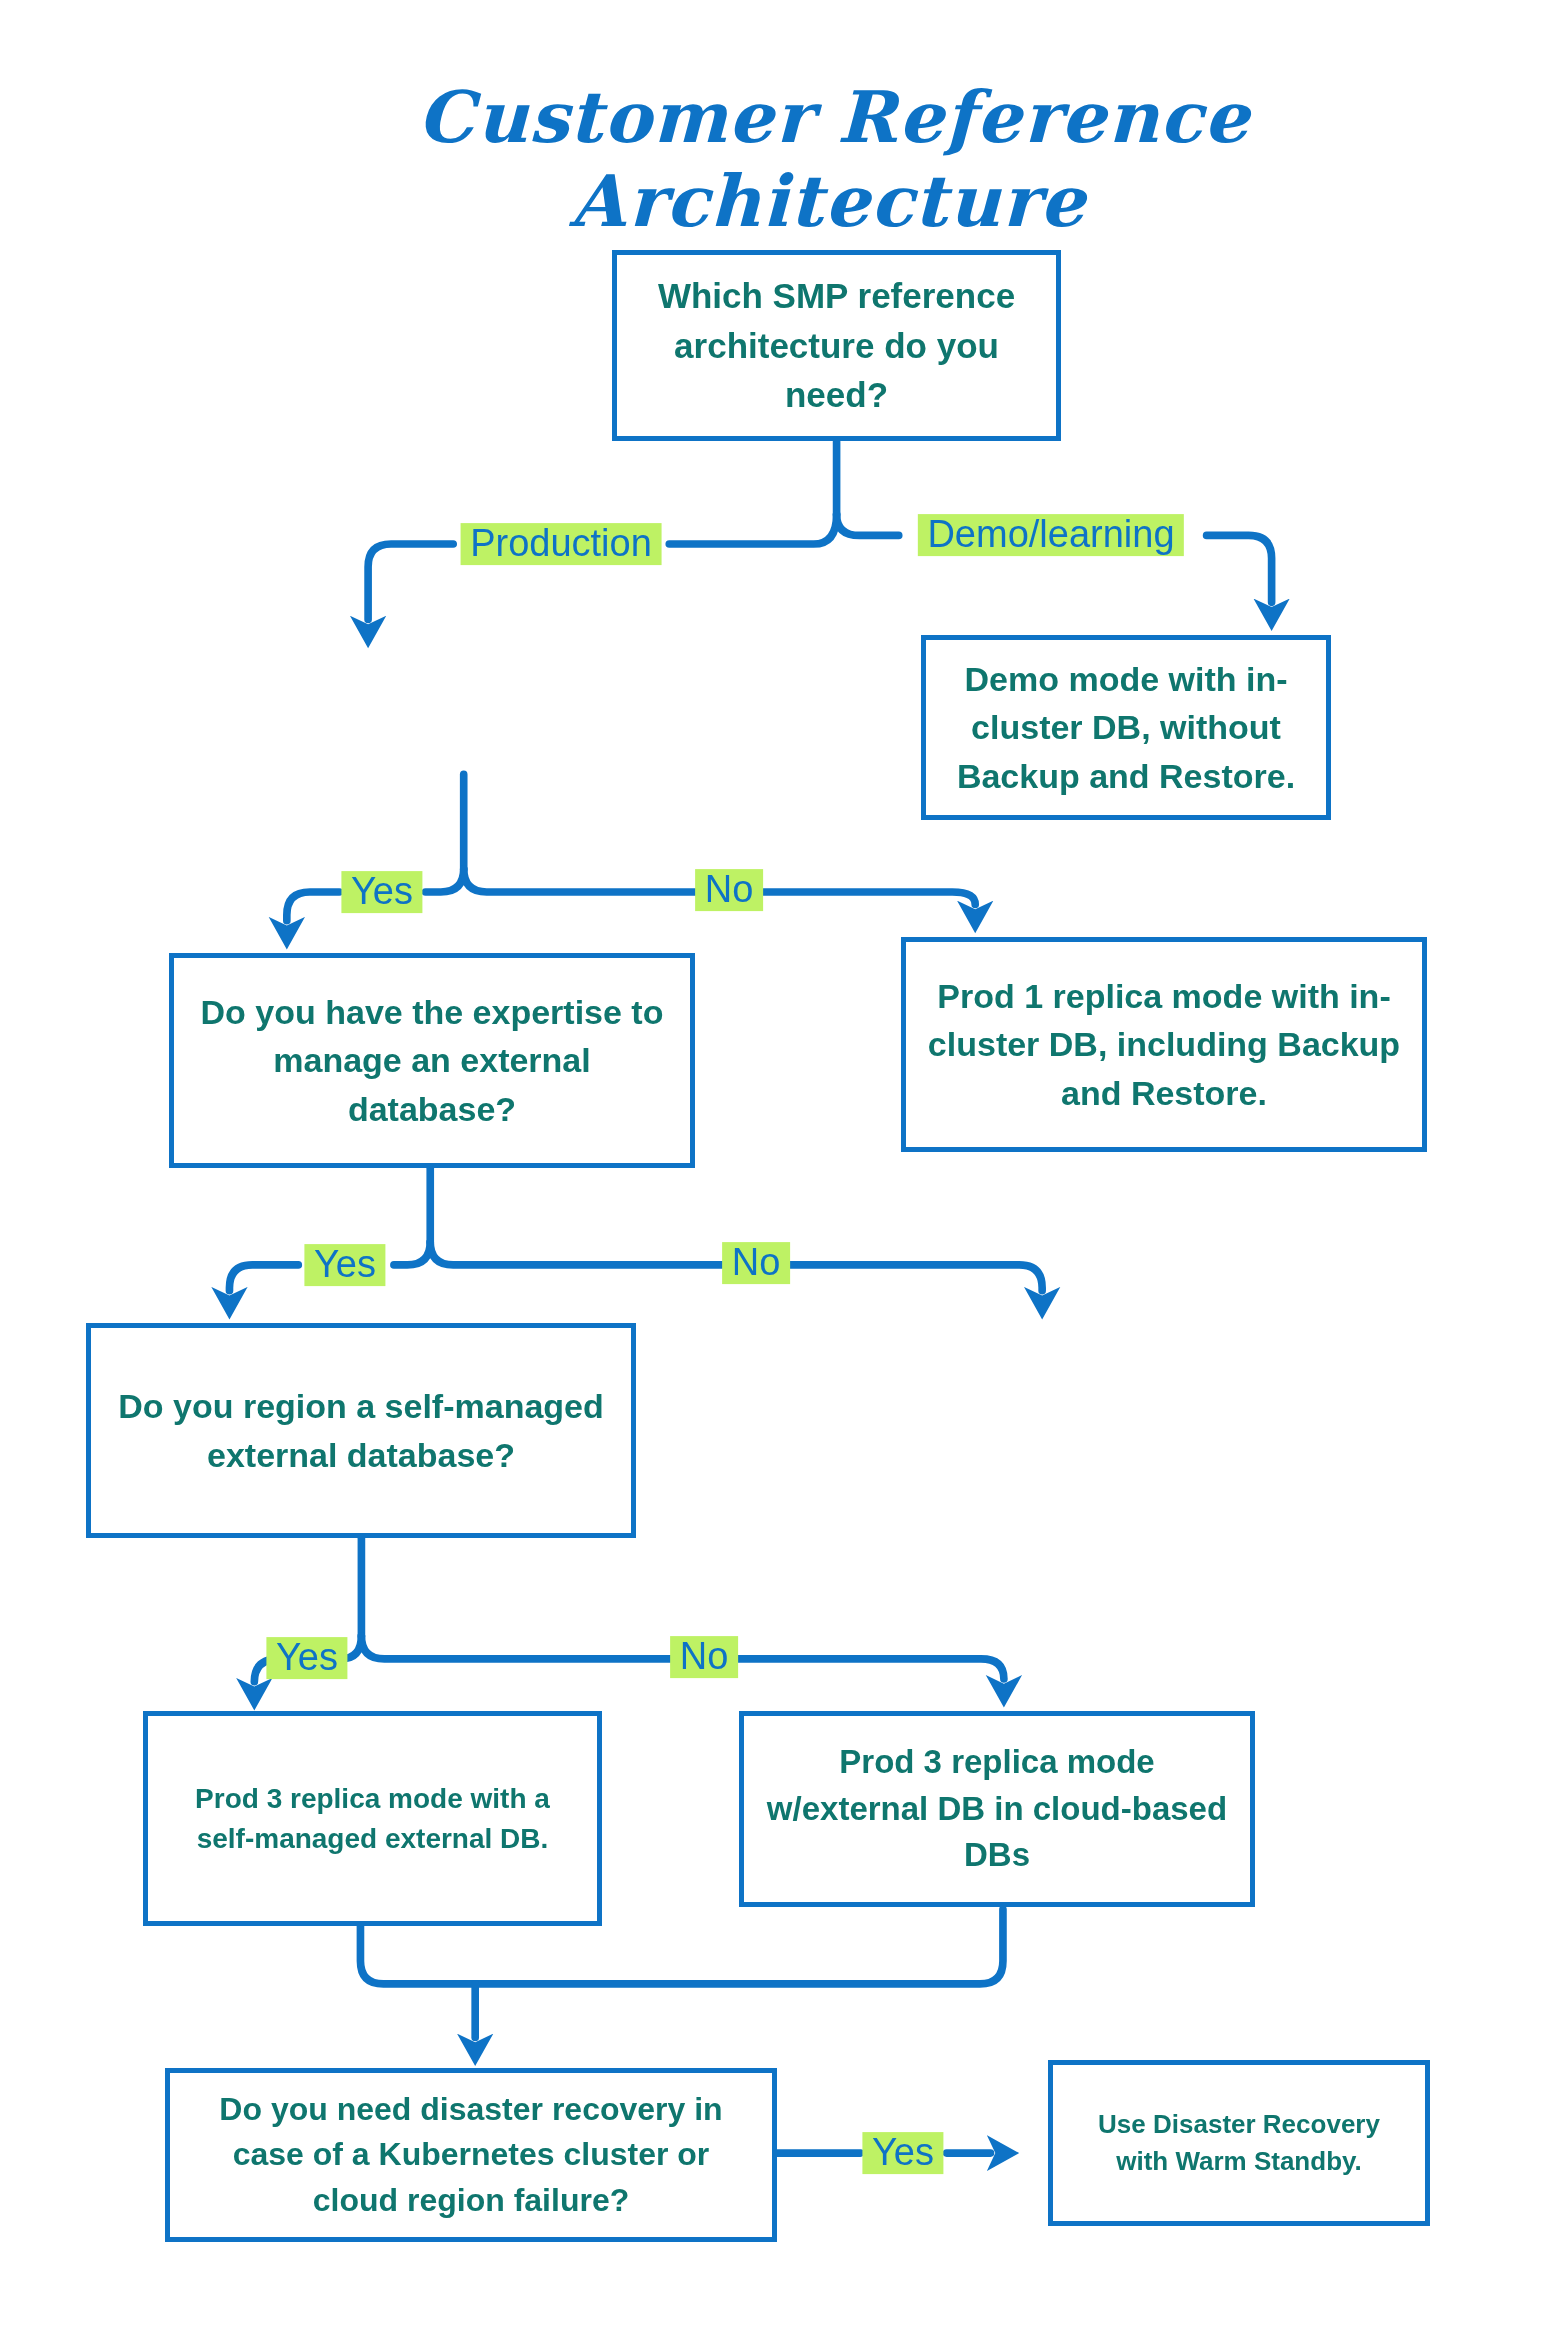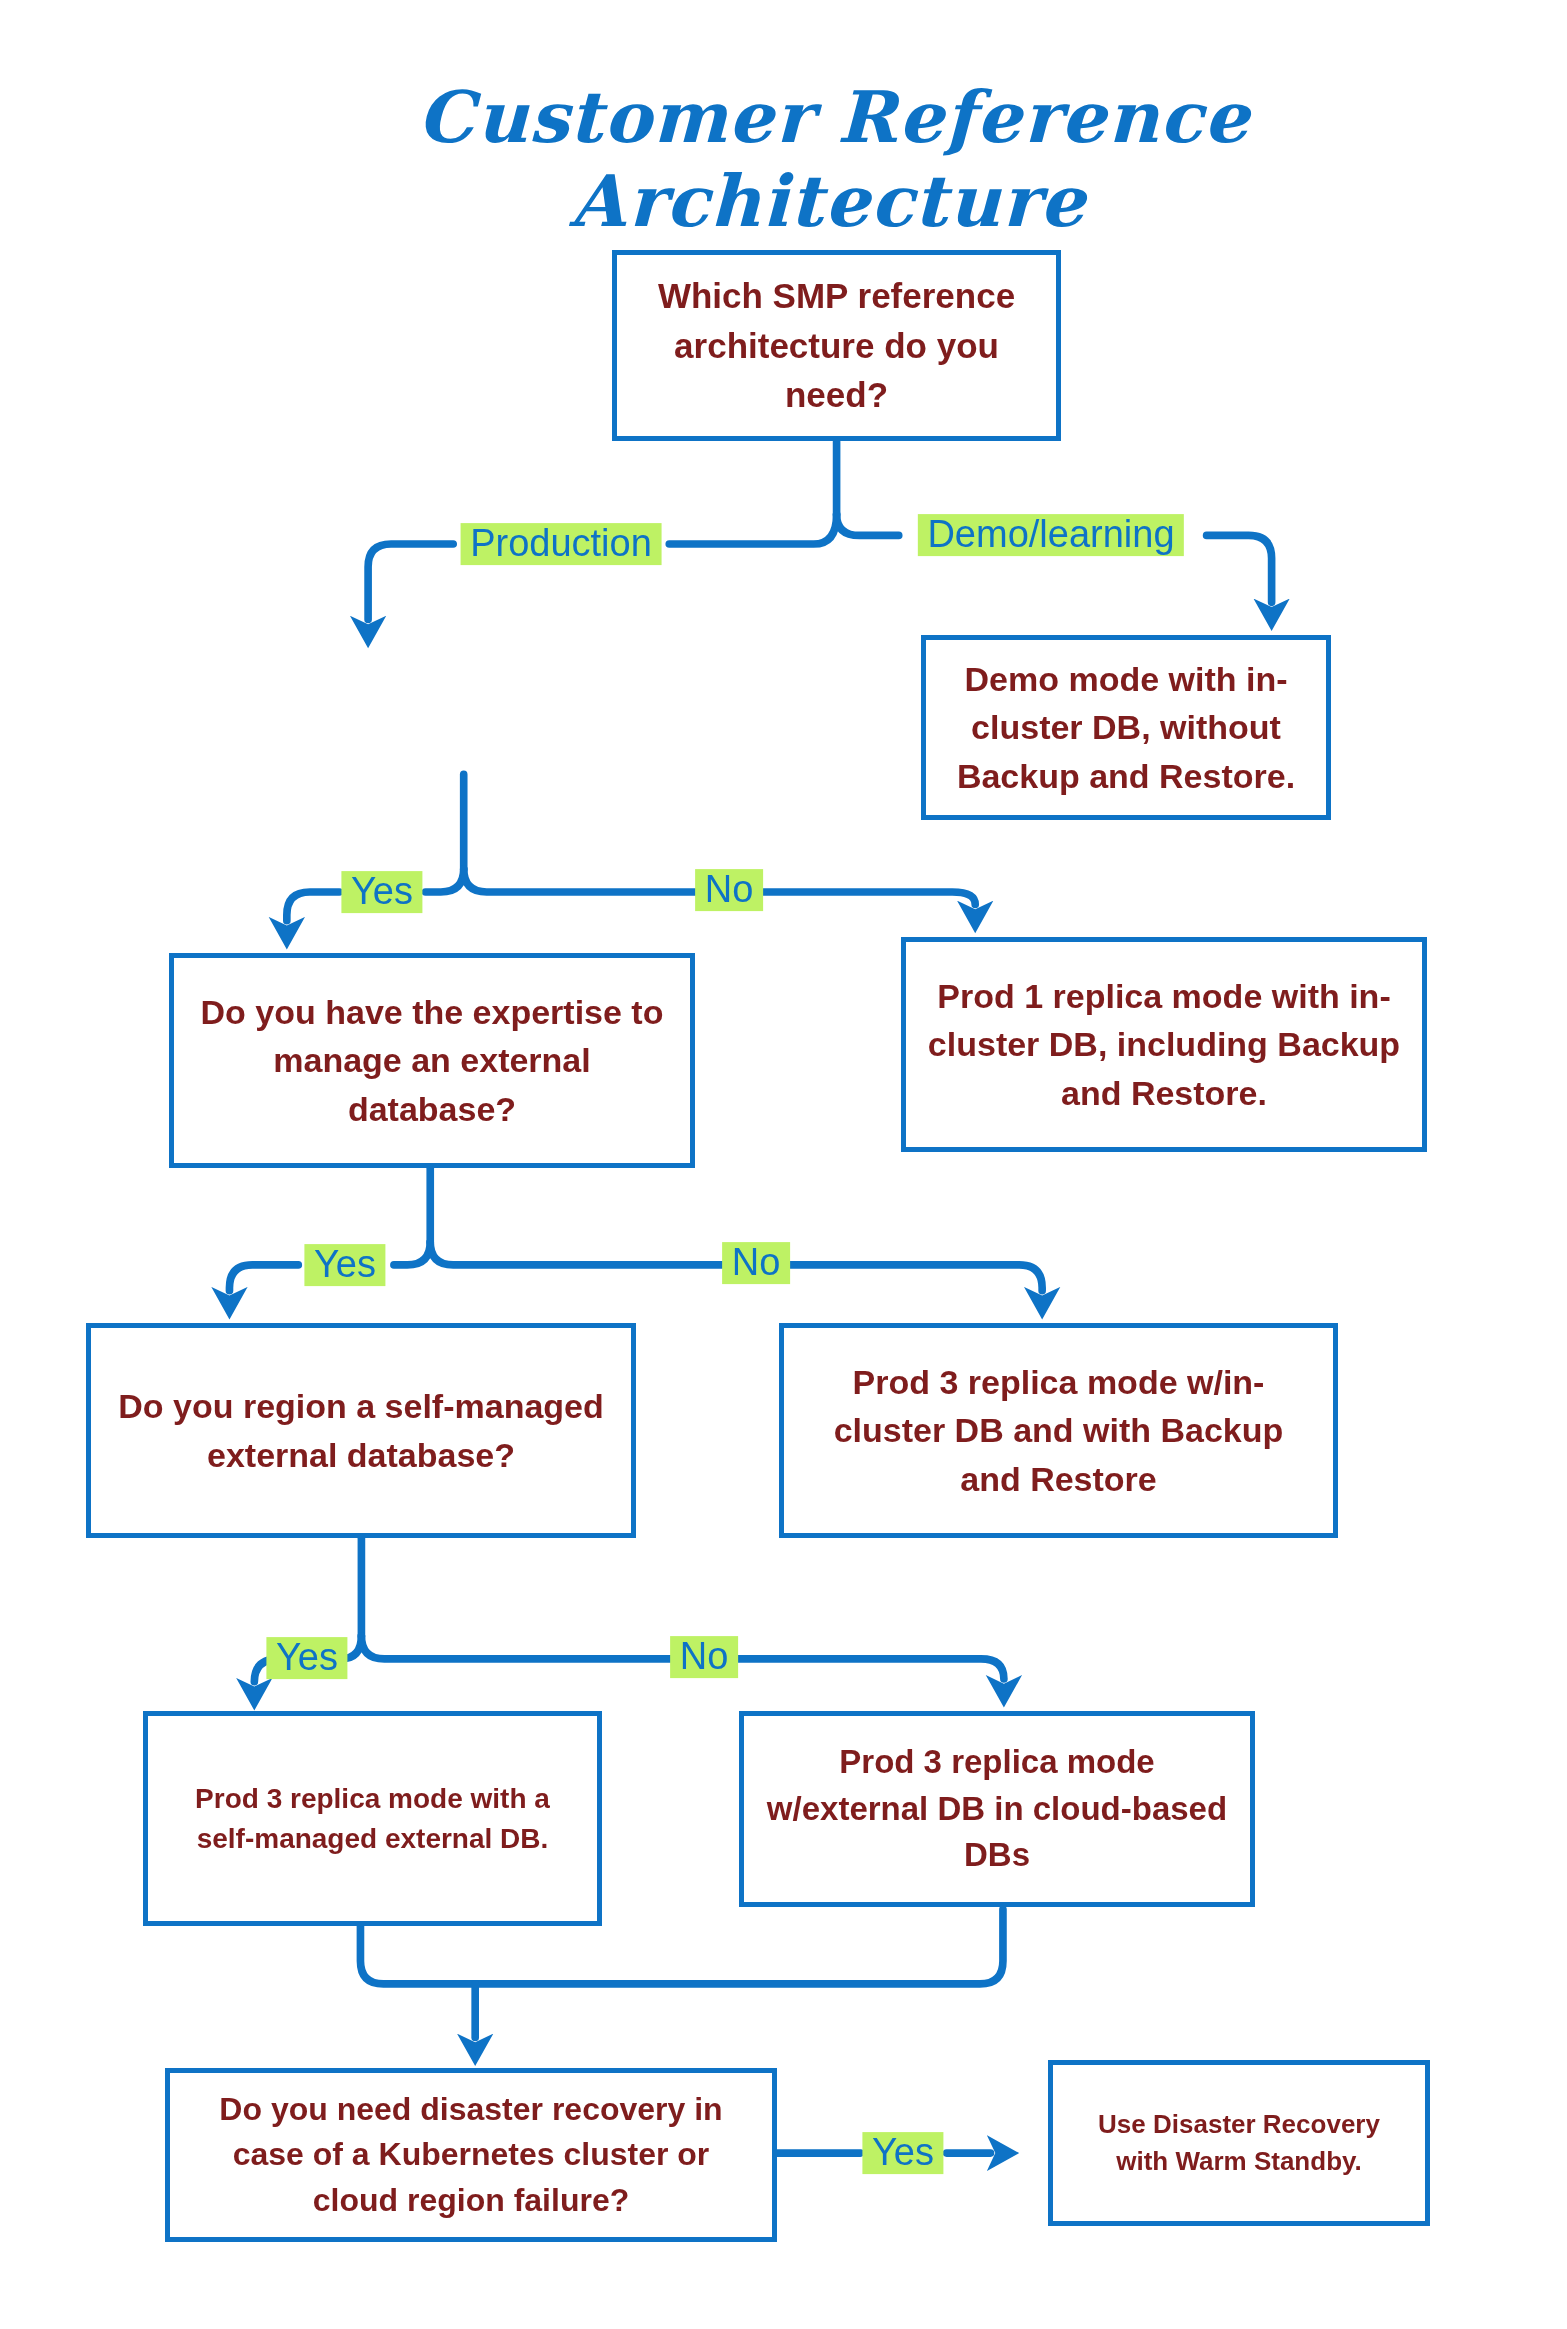--- a/index.html
+++ b/index.html
@@ -19,21 +19,21 @@
     font-weight:800;
     font-size:71px;
     letter-spacing:1px;
     color:#0e73c6;
     transform:skewX(-4deg);
   }
   .node{
     position:absolute;
     border:5.7px solid #0e73c6;
     background:#ffffff;
-    color:#7f1d1d;
+    color:#0f766e;
     font-weight:bold;
     display:flex;
     align-items:center;
     justify-content:center;
     text-align:center;
     line-height:1.42;
     box-sizing:border-box;
     padding:23px 17px;
   }
   .edge-label{
@@ -116,21 +116,20 @@
       <path d="M813,2252 H900"></path>
       <path d="M990,2252 H1036" marker-end="url(#ah)"></path>
     </g>
   </svg>
 
   <div class="node" id="n0">Which SMP reference architecture do you need?</div>
   <div class="node" id="n2">Demo mode with in-cluster DB, without Backup and Restore.</div>
   <div class="node" id="n3">Do you have the expertise to manage an external database?</div>
   <div class="node" id="n4">Prod 1 replica mode with in-cluster DB, including Backup and Restore.</div>
   <div class="node" id="n5">Do you region a self-managed external database?</div>
-  <div class="node" id="n6">Prod 3 replica mode w/in-cluster DB and with Backup and Restore</div>
   <div class="node" id="n7">Prod 3 replica mode with a self-managed external DB.</div>
   <div class="node" id="n8">Prod 3 replica mode w/external DB in cloud-based DBs</div>
   <div class="node" id="n9">Do you need disaster recovery in case of a Kubernetes cluster or cloud region failure?</div>
   <div class="node" id="n10">Use Disaster Recovery with Warm Standby.</div>
 
   <span class="edge-label" id="lb0">Production</span>
   <span class="edge-label" id="lb1">Demo/learning</span>
   <span class="edge-label" id="lb2">Yes</span>
   <span class="edge-label" id="lb3">No</span>
   <span class="edge-label" id="lb4">Yes</span>

